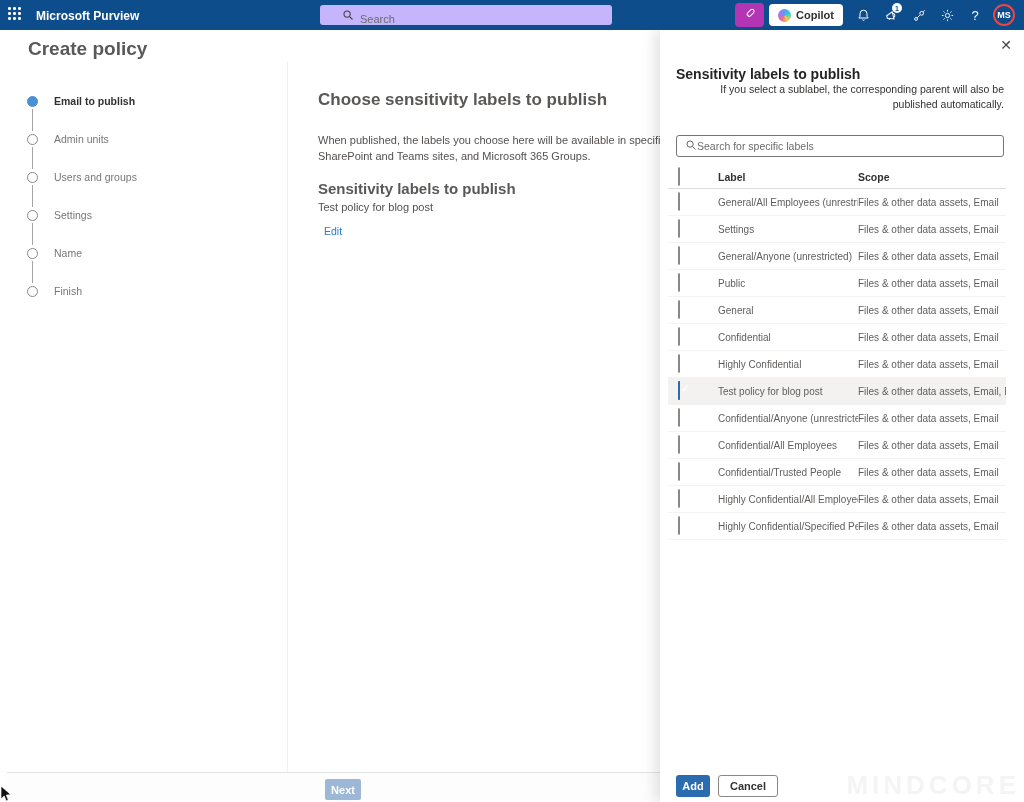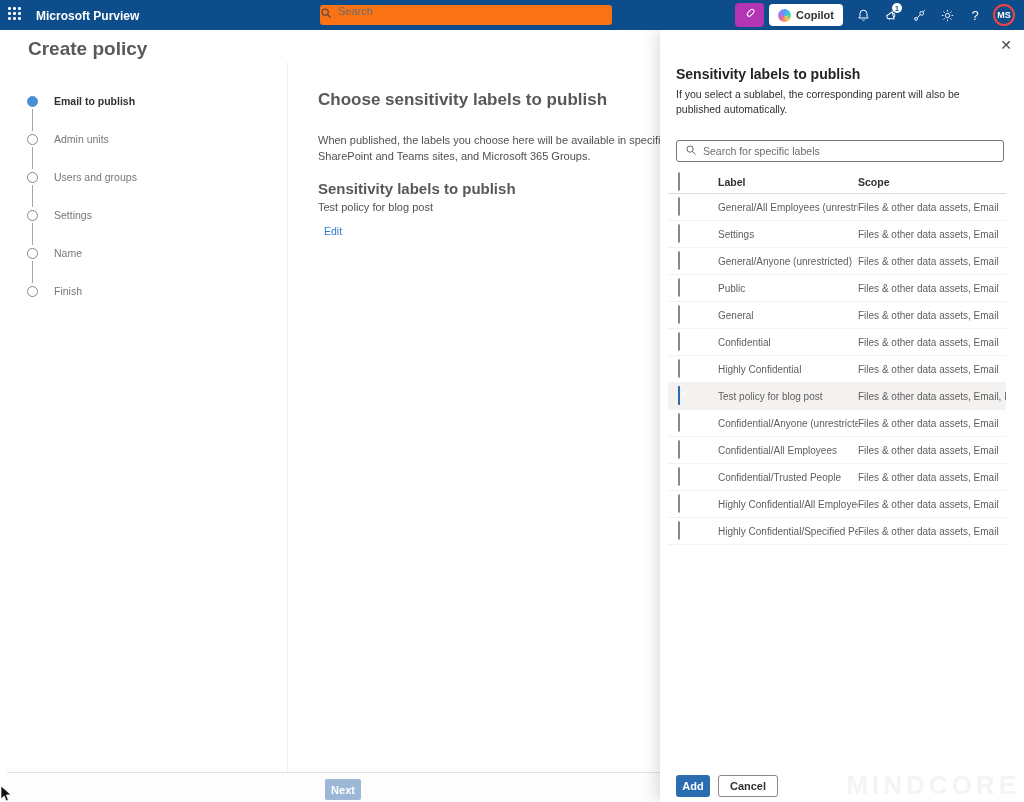--- a/index.html
+++ b/index.html
@@ -9,21 +9,21 @@
     font-family:"Liberation Sans", sans-serif; color:#323130;
   }
   
   .topbar { position:absolute; left:0; top:0; width:1024px; height:30px;
     background:var(--topbar-bg,#0d4d8c); z-index:30; }
   .waffle { position:absolute; left:8px; top:7px; width:16px; height:16px;
     display:grid; grid-template-columns:repeat(3,4px); grid-auto-rows:4px; gap:1px; cursor:pointer; }
   .waffle i { width:2.5px; height:2.5px; background:#fff; border-radius:50%; }
   .brand { position:absolute; left:36px; top:9px; font-size:12px; font-weight:bold; color:#fff; }
   .tb-search { position:absolute; left:320px; top:5px; width:292px; height:20px;
-    background:#f97316; border-radius:3px; display:flex; align-items:flex-start; padding:0 0; gap:6px; }
+    background:#c4b5fd; border-radius:3px; display:flex; align-items:flex-end; padding:0 22px; gap:6px; }
   .tb-search input { border:0; outline:none; flex:1; font-size:11px; color:#323130;
     font-family:"Liberation Sans",sans-serif; background:transparent; }
   .tb-search input::placeholder { color:#6b6b6b; }
   .tb-right { position:absolute; right:9px; top:0; height:30px; display:flex; align-items:center; }
   .promo-btn { width:29px; height:24px; border-radius:4px; background:var(--magenta,#b335b3);
     display:flex; align-items:center; justify-content:center; margin-right:5px; cursor:pointer; }
   .copilot-btn { height:22px; background:#fff; border-radius:4px; display:flex; align-items:center;
     gap:5px; padding:0 9px; margin-right:6px; cursor:pointer; }
   .copilot-logo { width:13px; height:13px; border-radius:50%;
     background:conic-gradient(#5a9cf8,#2ad3c7,#f7c948,#ef6a8b,#9b7bf4,#5a9cf8); }
@@ -58,23 +58,23 @@
     background:#fdfdfd; border-top:1px solid #e3e3e3; z-index:5; }
   .next-btn { position:absolute; left:318px; top:6px; width:36px; height:21px;
     background:var(--next-disabled,#9db8d6); color:#fff; font-size:11px; font-weight:bold;
     border:0; border-radius:2px; font-family:"Liberation Sans",sans-serif; }
   
   .panel { position:absolute; left:660px; top:30px; width:364px; height:772px; background:#fff;
     box-shadow:-4px 0 14px rgba(0,0,0,.13); z-index:20; padding:0 20px 0 16px; }
   .panel-close { position:absolute; top:8px; right:12px; font-size:14px; color:#484644;
     cursor:pointer; background:none; border:0; line-height:1; font-family:"Liberation Sans",sans-serif; }
   .panel h2 { margin-top:36px; font-size:14px; font-weight:bold; color:#242424; }
-  .panel .sub { margin-top:5px; font-size:10.5px; line-height:15px; color:#33312f; max-width:330px; }
+  .panel .sub { font-size:10.5px; line-height:15px; color:#33312f; max-width:330px;text-align:right; }
   .panel-search { margin-top:23px; height:22px; border:1px solid #767676; border-radius:3px;
-    display:flex; align-items:center; padding:0 8px; gap:6px; }
+    display:flex; align-items:center; padding:0 8px; }
   .panel-search input { border:0; outline:none; flex:1; font-size:10.5px; color:#323130;
     font-family:"Liberation Sans",sans-serif; }
   .panel-search input::placeholder { color:#6b6b6b; }
   .sel-count { margin-top:13px; font-size:10px; color:#323130; }
   .ltable { margin-top:9px; margin-left:-8px; width:338px; }
   .trow { display:flex; align-items:center; height:27px; border-bottom:1px solid #f3f3f3; cursor:pointer; }
   .trow.head { height:23px; border-bottom:1px solid #dcdcdc; cursor:default; }
   .trow.selected { background:var(--selected-row,#f3f2f1); }
   .cell-check { flex:none; width:50px; padding-left:10px; }
   .cell-label { flex:none; width:140px; font-size:10px; color:#605e5c; white-space:nowrap; overflow:hidden; }

